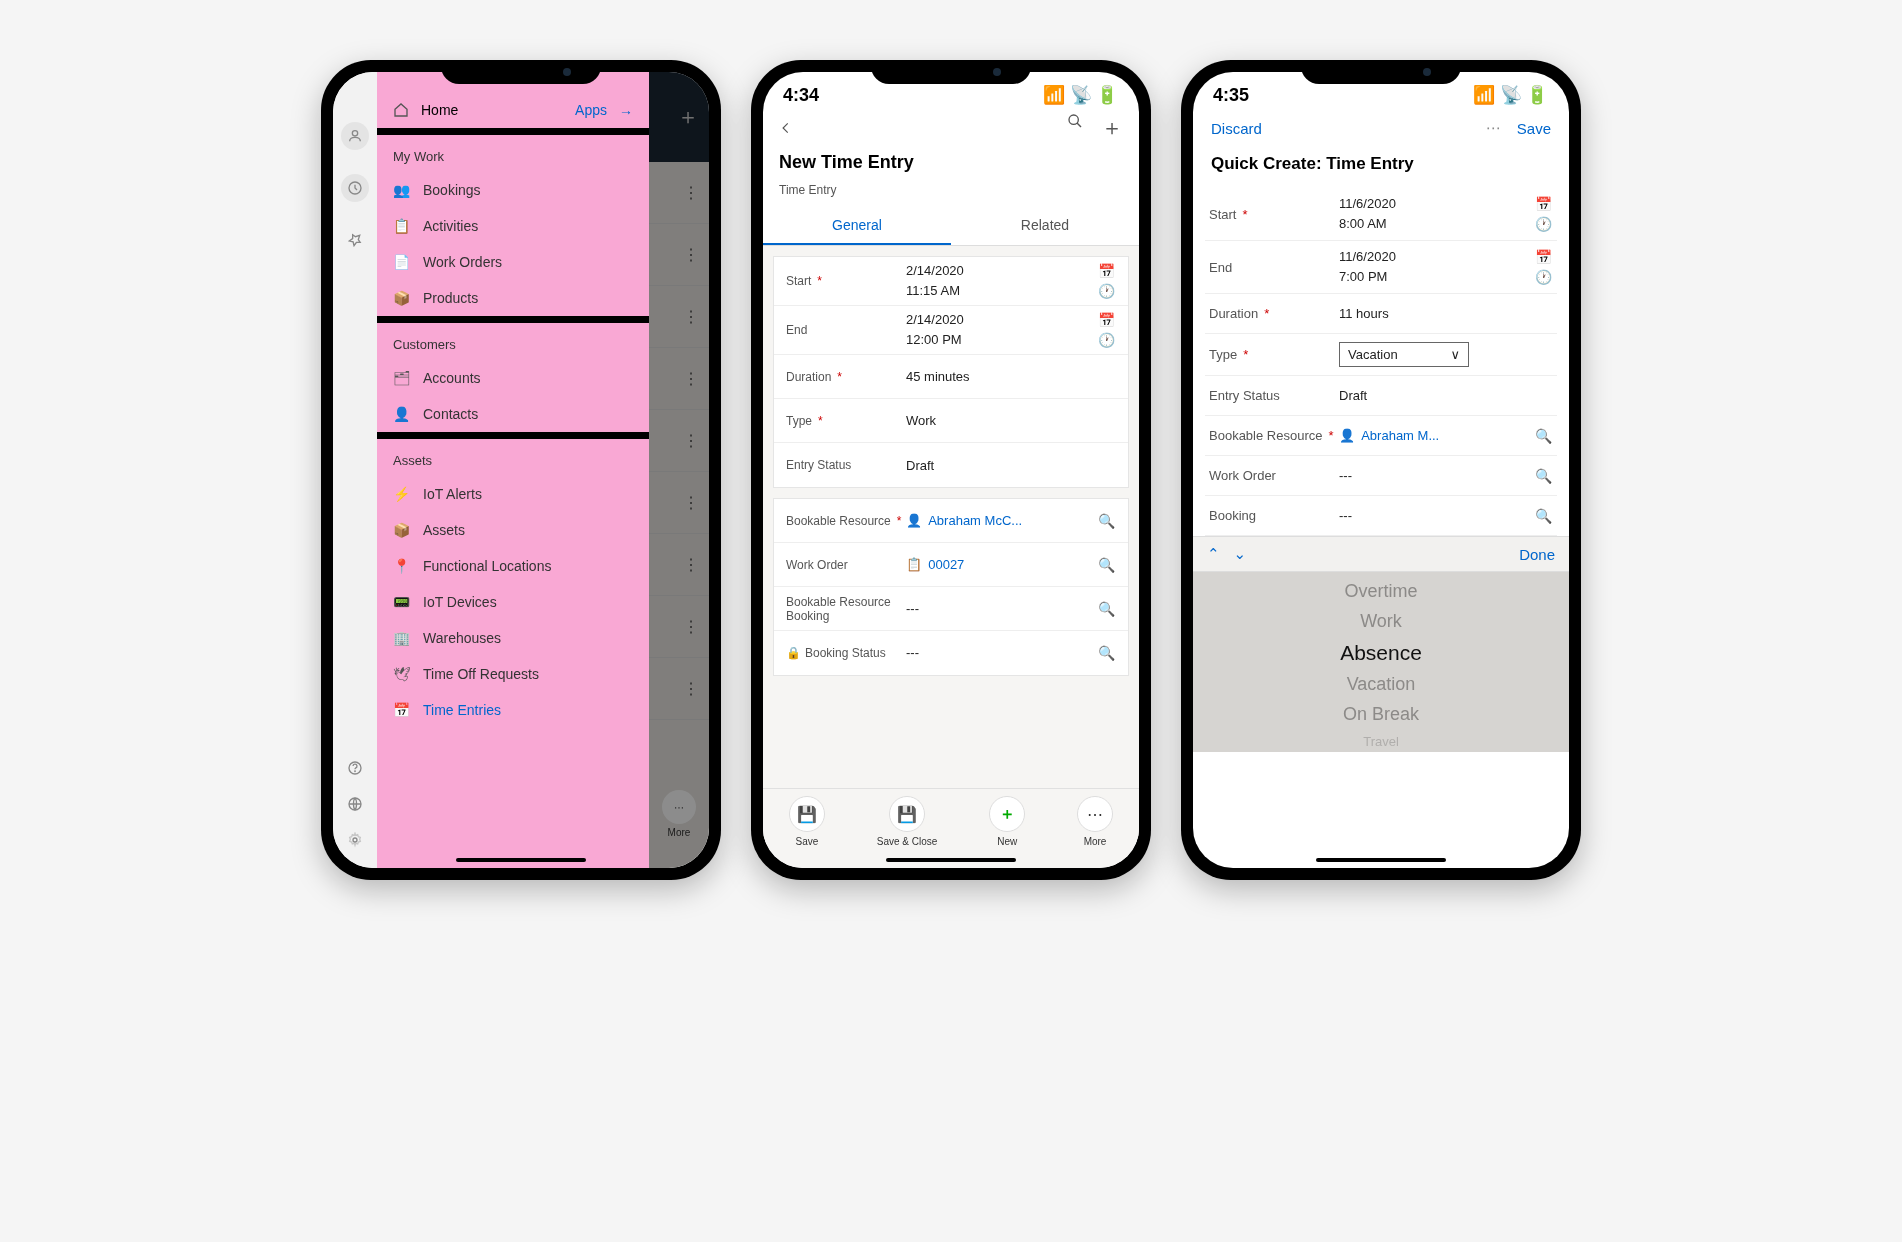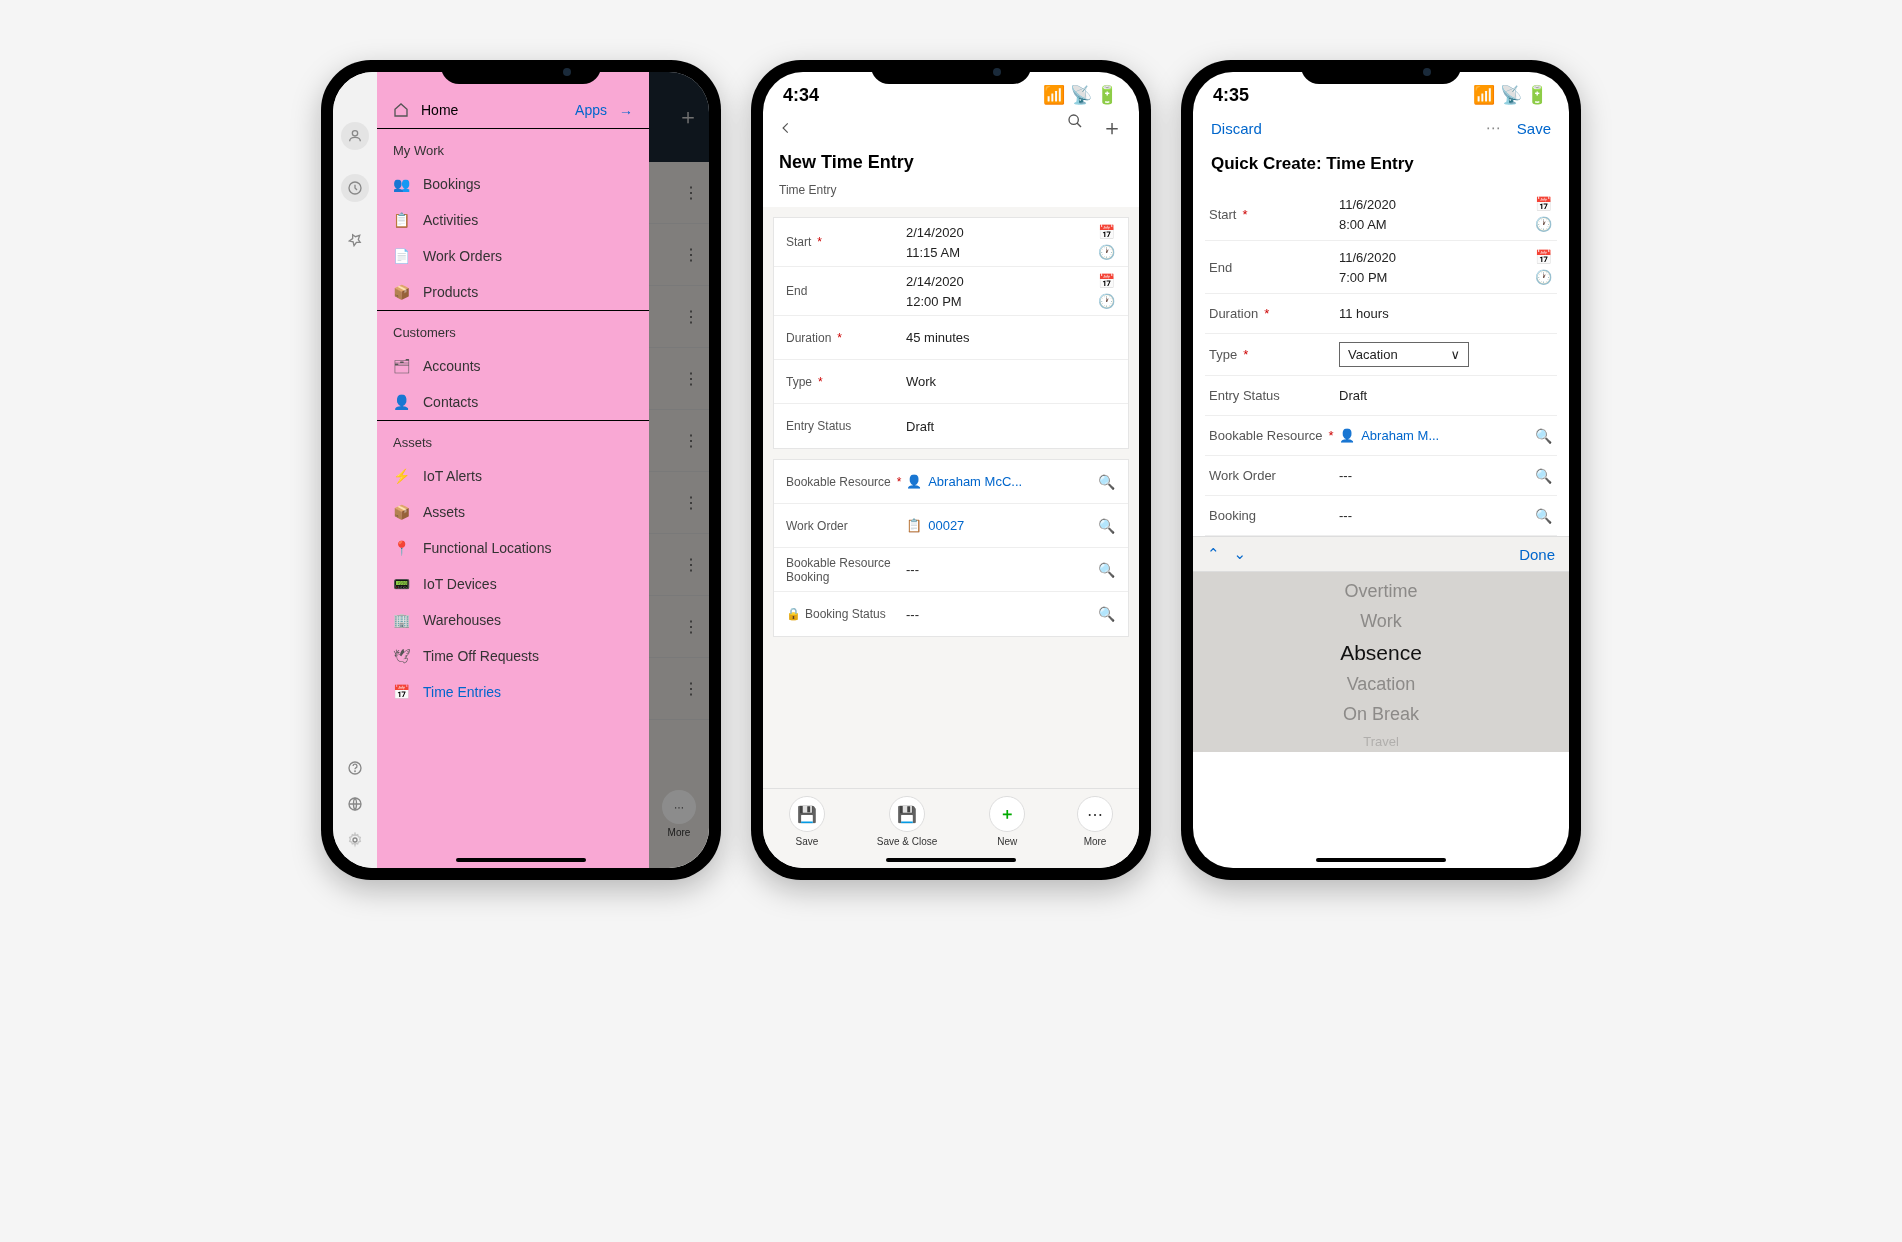--- a/index.html
+++ b/index.html
@@ -106,21 +106,21 @@
     align-items: center;
     padding: 10px 16px;
     justify-content: space-between;
   }
   .nav-home .left { display: flex; align-items: center; gap: 12px; font-size: 14px; }
   .nav-home .apps-link { color: #0066cc; font-size: 14px; display: flex; align-items: center; gap: 12px; }
   .nav-section-title {
     padding: 14px 16px 8px;
     font-size: 13px;
     color: #333;
-    border-top: 1px solid #000000;
+    border-top: 7px solid #000000;
     font-weight: 400;
   }
   .nav-item {
     display: flex;
     align-items: center;
     gap: 12px;
     padding: 10px 16px;
     font-size: 14px;
     color: #333;
     cursor: pointer;
@@ -155,21 +155,21 @@
     display: flex;
     align-items: center;
     border-bottom: 1px solid #eee;
     min-height: 44px;
     padding: 6px 12px;
   }
   .form-row:last-child { border-bottom: none; }
   .form-label { width: 120px; font-size: 12px; color: #555; display:flex; align-items:center; gap:4px;}
   .req { color: #c00; margin-left:2px; }
   .form-value { flex: 1; font-size: 13px; color: #222; font-weight: 500; display:flex; flex-direction:column; gap:4px;}
-  .form-value .vrow { display:flex; justify-content:space-between; align-items:center;}
+  .form-value .vrow { display:flex; justify-content:space-between; align-items:flex-start;}
   .form-value .link { color: #0066cc; display:flex; align-items:center; gap:6px;}
   .row-icon { color: #888; font-size: 14px; margin-left:8px;}
   .plain-form .form-row { border-bottom: 1px solid #eee; padding: 8px 4px;}
   .bottom-bar {
     position: absolute;
     bottom: 0;
     left: 0; right: 0;
     height: 80px;
     background: #f6f5f3;
     border-top: 1px solid #e0e0e0;
@@ -405,20 +405,24 @@
               <path d="M21 21l-6-6"></path>
             </svg>
           </span>
         <span class="icon-btn" style="font-size:22px;">＋</span>
       </span>
     </div>
     <div class="p-title-block">
       <div class="p-title">New Time Entry</div>
       <div class="p-subtitle">Time Entry</div>
     </div>
+    <div class="tabs">
+      <div class="tab active">General</div>
+      <div class="tab">Related</div>
+    </div>
     <div class="form-panel">
       <div class="form-card">
         <div class="form-row">
           <div class="form-label">
               <span>Start</span>
               <span class="req">*</span>
             </div>
           <div class="form-value">
             <div class="vrow">
                 <span>2/14/2020</span>

